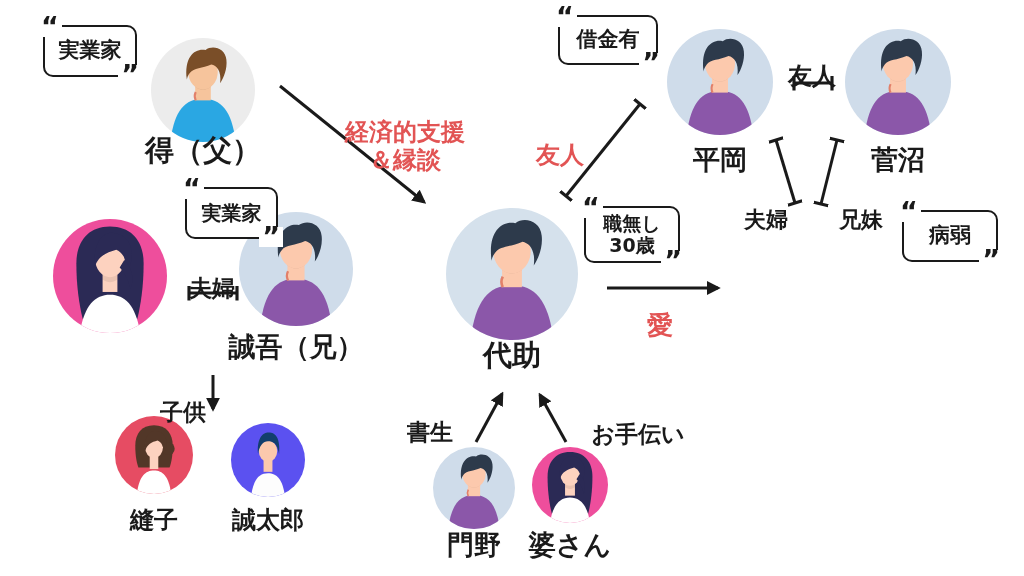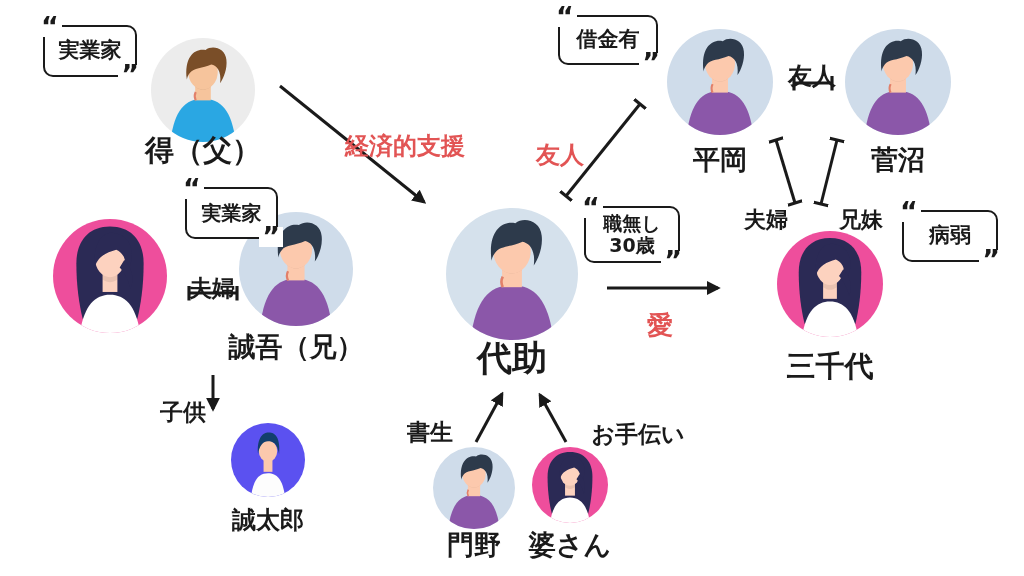--- a/index.html
+++ b/index.html
@@ -8,21 +8,21 @@
     overflow:hidden; font-family:"DejaVu Sans", sans-serif; color:var(--ink,#1a1a1a);
   }
   .lines-layer{position:absolute; left:0; top:0; width:1024px; height:576px; pointer-events:none;}
   .person{position:absolute;}
   .avatar{position:absolute; left:0; top:0; width:100%; height:100%;}
   .pname{
     position:absolute; left:50%; transform:translateX(-50%);
     white-space:nowrap; font-weight:800; font-size:27px; line-height:1.05; color:var(--ink,#1a1a1a);
     letter-spacing:0px;
   }
-  .pname.big{font-size:35px;}
+  .pname.big{font-size:29px;}
   .pname.med{font-size:29px;}
   .pname.small{font-size:24px;}
   .rel{
     position:absolute; transform:translate(-50%,-50%);
     font-weight:800; font-size:23px; white-space:nowrap; color:var(--ink,#1a1a1a); line-height:1.15;
     text-align:center;
     margin-top:20px;
   }
   .rel.red{color:var(--red,#e25454);}
   .rel.love{font-size:26px;}
@@ -143,40 +143,20 @@
       <rect x="42.5" y="40" width="15" height="20" fill="#fcc9ad"></rect>
       <path d="M42.5 40 h15 v7 c-5.2 3.6 -9.8 3.6 -15 0 z" fill="#000" opacity="0.08"></path>
       <path d="M43 52 q-2 4 0 8" stroke="#e2806a" stroke-width="2" fill="none"></path>
       <ellipse cx="50" cy="32.5" rx="14.2" ry="17" fill="#fcc9ad"></ellipse>
       <path d="M34.5 40 C31.5 17 43 9.5 52.5 11.5 C59 6.5 71.5 9.5 72.5 21 C73.5 29.5 70 38.5 66.5 43.5 C68 31.5 63 26.5 58 25.5 C49.5 29.5 41 28.5 37.5 33.5 C35.5 36 34.8 38 34.5 40 Z" fill="#2d3a4b"></path>
           </g>
   </svg></div>
     <div class="pname big" style="top:132px">代助</div>
   </div>
 
-  <div class="person" style="left:777px;top:231px;width:106px;height:106px">
-    <div class="avatar"><svg viewBox="0 0 100 100" width="100%" height="100%" aria-hidden="true">
-    <defs>
-            <clipPath id="cp4">
-              <circle cx="50" cy="50" r="50"></circle>
-            </clipPath>
-          </defs>
-    <circle cx="50" cy="50" r="50" fill="#ee4e9c"></circle>
-    <g clip-path="url(#cp4)">
-      <path d="M50 6.5 C30.5 6.5 20.5 20 20.5 39 C20.5 59 23 75 26 87.5 L74 87.5 C77 75 79.5 59 79.5 39 C79.5 20 69.5 6.5 50 6.5 Z" fill="#2b2a55"></path>
-      <path d="M50 66.5 C37 66.5 27.5 75.5 23.5 100 L76.5 100 C72.5 75.5 63 66.5 50 66.5 Z" fill="#ffffff"></path>
-      <rect x="43.5" y="47" width="13" height="17" fill="#fdd2bf"></rect>
-      <path d="M43.5 47 h13 v6 c-4.5 3.2 -8.5 3.2 -13 0 z" fill="#000" opacity="0.07"></path>
-      <ellipse cx="50" cy="35" rx="13" ry="16" fill="#fdd2bf"></ellipse>
-      <path d="M36.8 42 C34.5 16.5 47 10.5 54 12.5 C64.5 13.5 70 23 69.2 33 C68.8 39.5 66.5 45 63.5 48.5 C66 37 61.5 29.5 55.5 27 C47 29.5 39.5 32.5 36.8 42 Z" fill="#2b2a55"></path>
-      <path d="M62.5 36 C69.5 42.5 71.5 53 68 61.5 C66 53 62 46 58.5 42.5 Z" fill="#2b2a55"></path>
-          </g>
-  </svg></div>
-    <div class="pname med" style="top:120px">三千代</div>
-  </div>
 
   <div class="person" style="left:53px;top:219px;width:114px;height:114px">
     <div class="avatar"><svg viewBox="0 0 100 100" width="100%" height="100%" aria-hidden="true">
     <defs>
             <clipPath id="cp5">
               <circle cx="50" cy="50" r="50"></circle>
             </clipPath>
           </defs>
     <circle cx="50" cy="50" r="50" fill="#ee4e9c"></circle>
     <g clip-path="url(#cp5)">
@@ -204,20 +184,39 @@
       <rect x="42.5" y="40" width="15" height="20" fill="#fcc9ad"></rect>
       <path d="M42.5 40 h15 v7 c-5.2 3.6 -9.8 3.6 -15 0 z" fill="#000" opacity="0.08"></path>
       <path d="M43 52 q-2 4 0 8" stroke="#e2806a" stroke-width="2" fill="none"></path>
       <ellipse cx="50" cy="32.5" rx="14.2" ry="17" fill="#fcc9ad"></ellipse>
       <path d="M34.5 40 C31.5 17 43 9.5 52.5 11.5 C59 6.5 71.5 9.5 72.5 21 C73.5 29.5 70 38.5 66.5 43.5 C68 31.5 63 26.5 58 25.5 C49.5 29.5 41 28.5 37.5 33.5 C35.5 36 34.8 38 34.5 40 Z" fill="#2d3a4b"></path>
           </g>
   </svg></div>
     <div class="pname" style="top:121px">誠吾（兄）</div>
   </div>
 
+  <div class="person" style="left:115px;top:416px;width:78px;height:78px">
+    <div class="avatar"><svg viewBox="0 0 100 100" width="100%" height="100%" aria-hidden="true">
+    <defs>
+            <clipPath id="cp7">
+              <circle cx="50" cy="50" r="50"></circle>
+            </clipPath>
+          </defs>
+    <circle cx="50" cy="50" r="50" fill="#e64c63"></circle>
+    <g clip-path="url(#cp7)">
+      <path d="M50 12 C34 12 26 23 26 38 C26 52 28 60 30 66 L70 66 C72 60 74 52 74 38 C74 23 66 12 50 12 Z" fill="#523728"></path>
+      <circle cx="68.5" cy="42" r="8" fill="#523728"></circle>
+      <path d="M50 70 C39 70 31 77 28 100 L72 100 C69 77 61 70 50 70 Z" fill="#ffffff"></path>
+      <rect x="44.5" y="52" width="11" height="16" fill="#fdd2bf"></rect>
+      <ellipse cx="50" cy="40" rx="11.5" ry="14" fill="#fdd2bf"></ellipse>
+      <path d="M38.7 45 C36.5 23 47.5 18 53.5 19.5 C62.5 20.5 67 28.5 66.3 37 C66 42 64 46.5 61.5 49.5 C63.5 39.5 59.5 33.5 54.5 31.5 C47 33.5 41 36.5 38.7 45 Z" fill="#523728"></path>
+          </g>
+  </svg></div>
+    <div class="pname small" style="top:92px">縫子</div>
+  </div>
 
   <div class="person" style="left:231px;top:423px;width:74px;height:74px">
     <div class="avatar"><svg viewBox="0 0 100 100" width="100%" height="100%" aria-hidden="true">
     <defs>
             <clipPath id="cp8">
               <circle cx="50" cy="50" r="50"></circle>
             </clipPath>
           </defs>
     <circle cx="50" cy="50" r="50" fill="#5b51f0"></circle>
     <g clip-path="url(#cp8)">
@@ -297,20 +296,21 @@
   </div>
 
   <div class="qbox" style="left:185px;top:187px;width:93px;height:52px;font-size:20px">
     <span class="qo">“</span>
     <span class="ln">実業家</span>
     <span class="qc">”</span>
   </div>
 
   <div class="rel red eco" style="left:405px;top:127px">
     <div>経済的支援</div>
+    <div>＆縁談</div>
   </div>
 
   <div class="rel red fline" style="left:560px;top:136px">友人</div>
 
   <div class="rel fline" style="left:812px;top:57px">友人</div>
 
   <div class="rel" style="left:766px;top:200px;font-size:22px">夫婦</div>
 
   <div class="rel" style="left:861px;top:200px;font-size:22px">兄妹</div>
 

